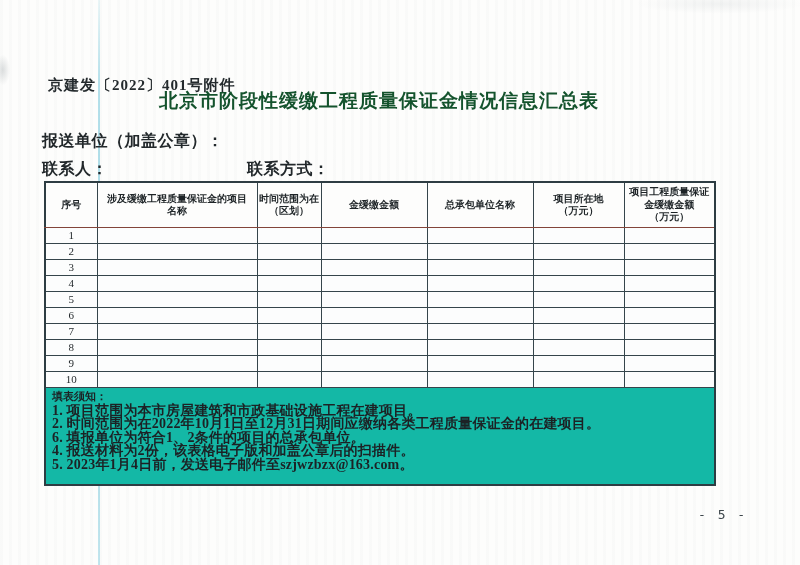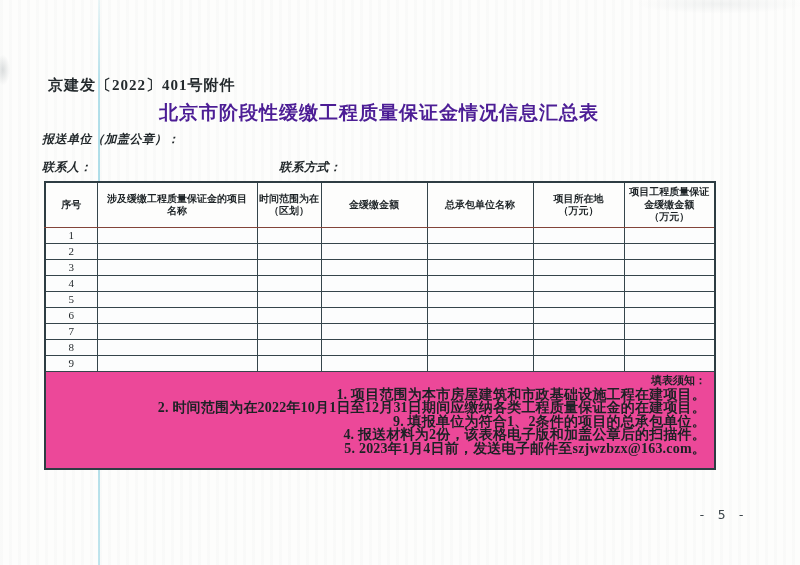--- a/index.html
+++ b/index.html
@@ -19,35 +19,34 @@
   }
   .abs { position: absolute; }
 
   .attachment {
     left: 48px; top: 76px;
     font-size: 15px; font-weight: bold;
     letter-spacing: 1px;
     color: #242a2d;
   }
   .doc-title {
-    left: 44px; top: 100px; width: 670px;
+    left: 44px; top: 88px; width: 670px;
     text-align: center;
     font-size: 19px; font-weight: bold;
     letter-spacing: 1px;
-    color: #4c1d95;
+    color: #14532d;
   }
   .label-line {
-    font-size: 12px; font-weight: bold;
+    font-size: 16px; font-weight: bold;
     color: #22282b;
     letter-spacing: 0.5px;
-    font-style: italic;
   }
   .submit-unit { left: 42px; top: 131px; }
   .contact-person { left: 42px; top: 159px; text-align: center; }
-  .contact-method { left: 271px; top: 159px; padding-left: 8px; }
+  .contact-method { left: 239px; top: 159px; padding-left: 8px; }
 
   table.summary {
     position: absolute;
     left: 44px; top: 181px;
     width: 670px;
     border-collapse: collapse;
     table-layout: fixed;
   }
   table.summary th, table.summary td {
     border: 1.5px solid #35454b;
@@ -67,23 +66,23 @@
   table.summary tbody tr.data-row { height: 15px; }
   table.summary tbody tr.data-row td {
     font-size: 11px; text-align: center; vertical-align: middle;
     line-height: 15px; color: #1e2427;
     background: #fcfdfd;
   }
   tr.data-row td.blank { background: #fdfefe; }
   table.summary td.notes-cell {
     height: 94px;
     vertical-align: top;
-    text-align: right;
+    text-align: left;
     padding: 2px 8px 0 6px;
-    background: #ec4899;
+    background: #14b8a6;
   }
   .notes-title {
     font-size: 11px; font-weight: bold; line-height: 13.5px;
     color: #1c2225;
   }
   .note-line {
     font-size: 14px; font-weight: 600; line-height: 13.5px;
     color: #1c2225;
     letter-spacing: 0.2px;
   }
@@ -224,26 +223,35 @@
     </tr>
     <tr class="data-row">
       <td>9</td>
       <td class="blank"></td>
         <td class="blank"></td>
         <td class="blank"></td>
         <td class="blank"></td>
         <td class="blank"></td>
         <td class="blank"></td>
     </tr>
+    <tr class="data-row">
+      <td>10</td>
+      <td class="blank"></td>
+        <td class="blank"></td>
+        <td class="blank"></td>
+        <td class="blank"></td>
+        <td class="blank"></td>
+        <td class="blank"></td>
+    </tr>
     <tr>
       <td class="notes-cell" colspan="7">
         <div class="notes-title">填表须知：</div>
         <div class="note-line">1. 项目范围为本市房屋建筑和市政基础设施工程在建项目。</div>
         <div class="note-line">2. 时间范围为在2022年10月1日至12月31日期间应缴纳各类工程质量保证金的在建项目。</div>
-        <div class="note-line">9. 填报单位为符合1、2条件的项目的总承包单位。</div>
+        <div class="note-line">6. 填报单位为符合1、2条件的项目的总承包单位。</div>
         <div class="note-line">4. 报送材料为2份，该表格电子版和加盖公章后的扫描件。</div>
         <div class="note-line">5. 2023年1月4日前，发送电子邮件至szjwzbzx@163.com。</div>
       </td>
     </tr>
   </tbody>
 </table>
 
 <div class="abs header-red-line"></div>
 
 <div class="abs page-number">- 5 -</div>

